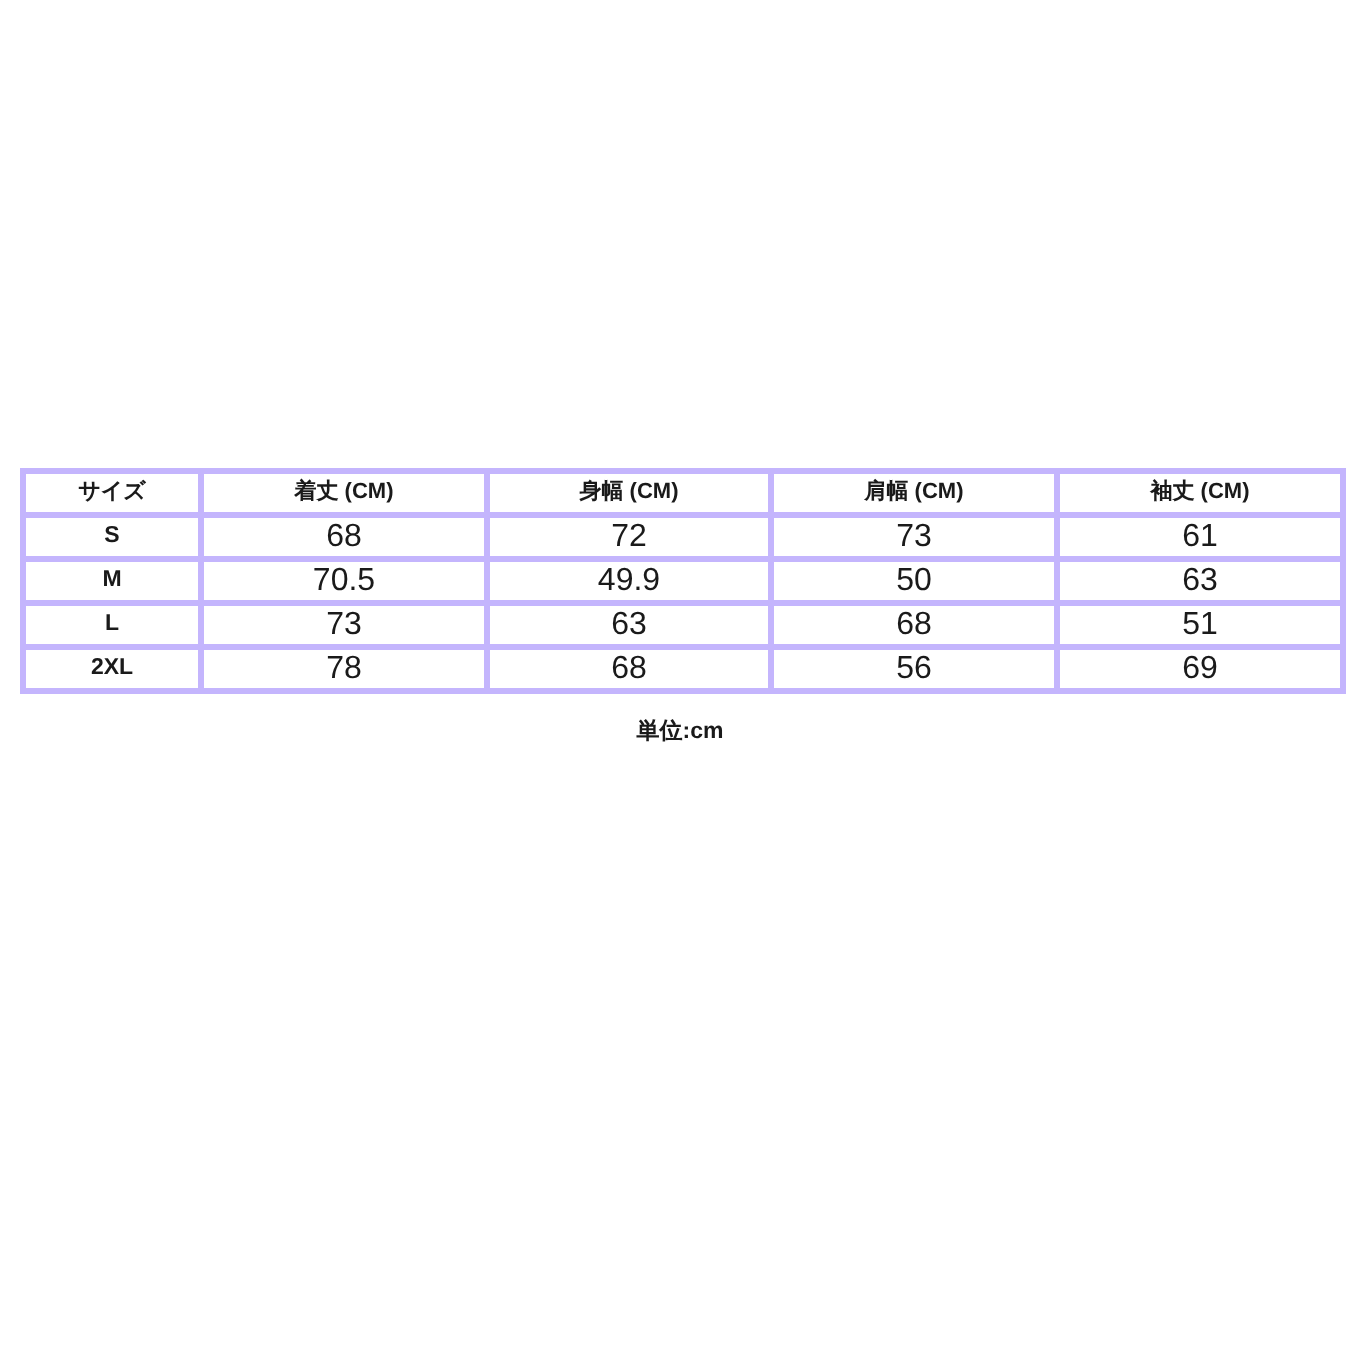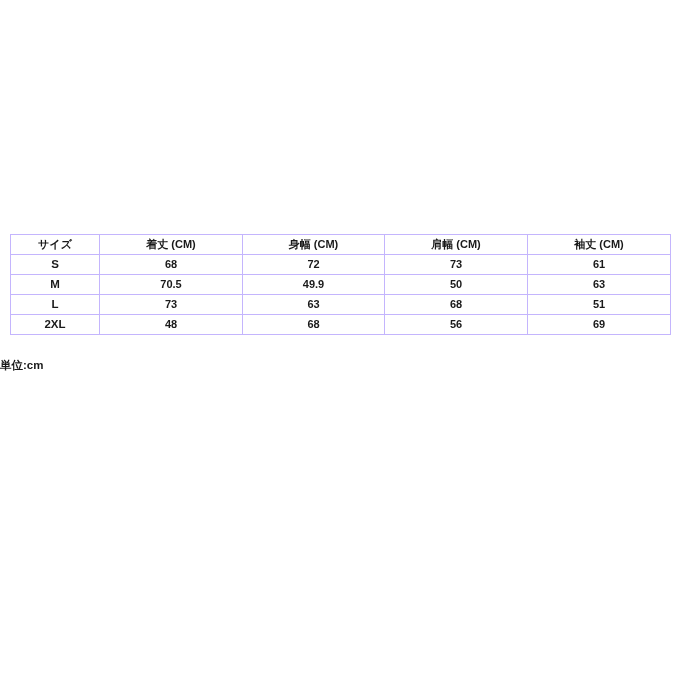--- a/index.html
+++ b/index.html
@@ -25,21 +25,21 @@
 
   table.size-table {
     width: 660px;
     border-collapse: collapse;
     table-layout: fixed;
     font-size: 11px;
   }
 
   table.size-table td,
   table.size-table th {
-    border: 1px solid #c4b5fd;
+    border: 3px solid #c4b5fd;
     text-align: center;
     vertical-align: middle;
     height: 19px;
     line-height: 19px;
     padding: 0;
     font-weight: normal;
     color: #1a1a1a;
     background: #ffffff;
   }
 
@@ -54,30 +54,30 @@
     font-weight: bold;
     font-size: 11px;
   }
 
   table.size-table tbody td.size-label {
     font-weight: bold;
     font-size: 11.5px;
   }
 
   table.size-table tbody td.measure {
-    font-weight: bold;
-    font-size: 11px;
+    font-weight: normal;
+    font-size: 16px;
   }
 
   .table-caption {
     position: absolute;
     left: 0;
     top: 358px;
     width: 680px;
-    text-align: left;
+    text-align: center;
     font-size: 11.5px;
     font-weight: bold;
     color: #1a1a1a;
     letter-spacing: 0px;
   }
 </style>
 </head>
 <body>
 
 <div id="size-chart-region">
@@ -115,21 +115,21 @@
       </tr>
       <tr>
         <td class="size-label">L</td>
         <td class="measure">73</td>
         <td class="measure">63</td>
         <td class="measure">68</td>
         <td class="measure">51</td>
       </tr>
       <tr>
         <td class="size-label">2XL</td>
-        <td class="measure">48</td>
+        <td class="measure">78</td>
         <td class="measure">68</td>
         <td class="measure">56</td>
         <td class="measure">69</td>
       </tr>
     </tbody>
   </table>
 </div>
 
 <div class="table-caption">単位:cm</div>
 

